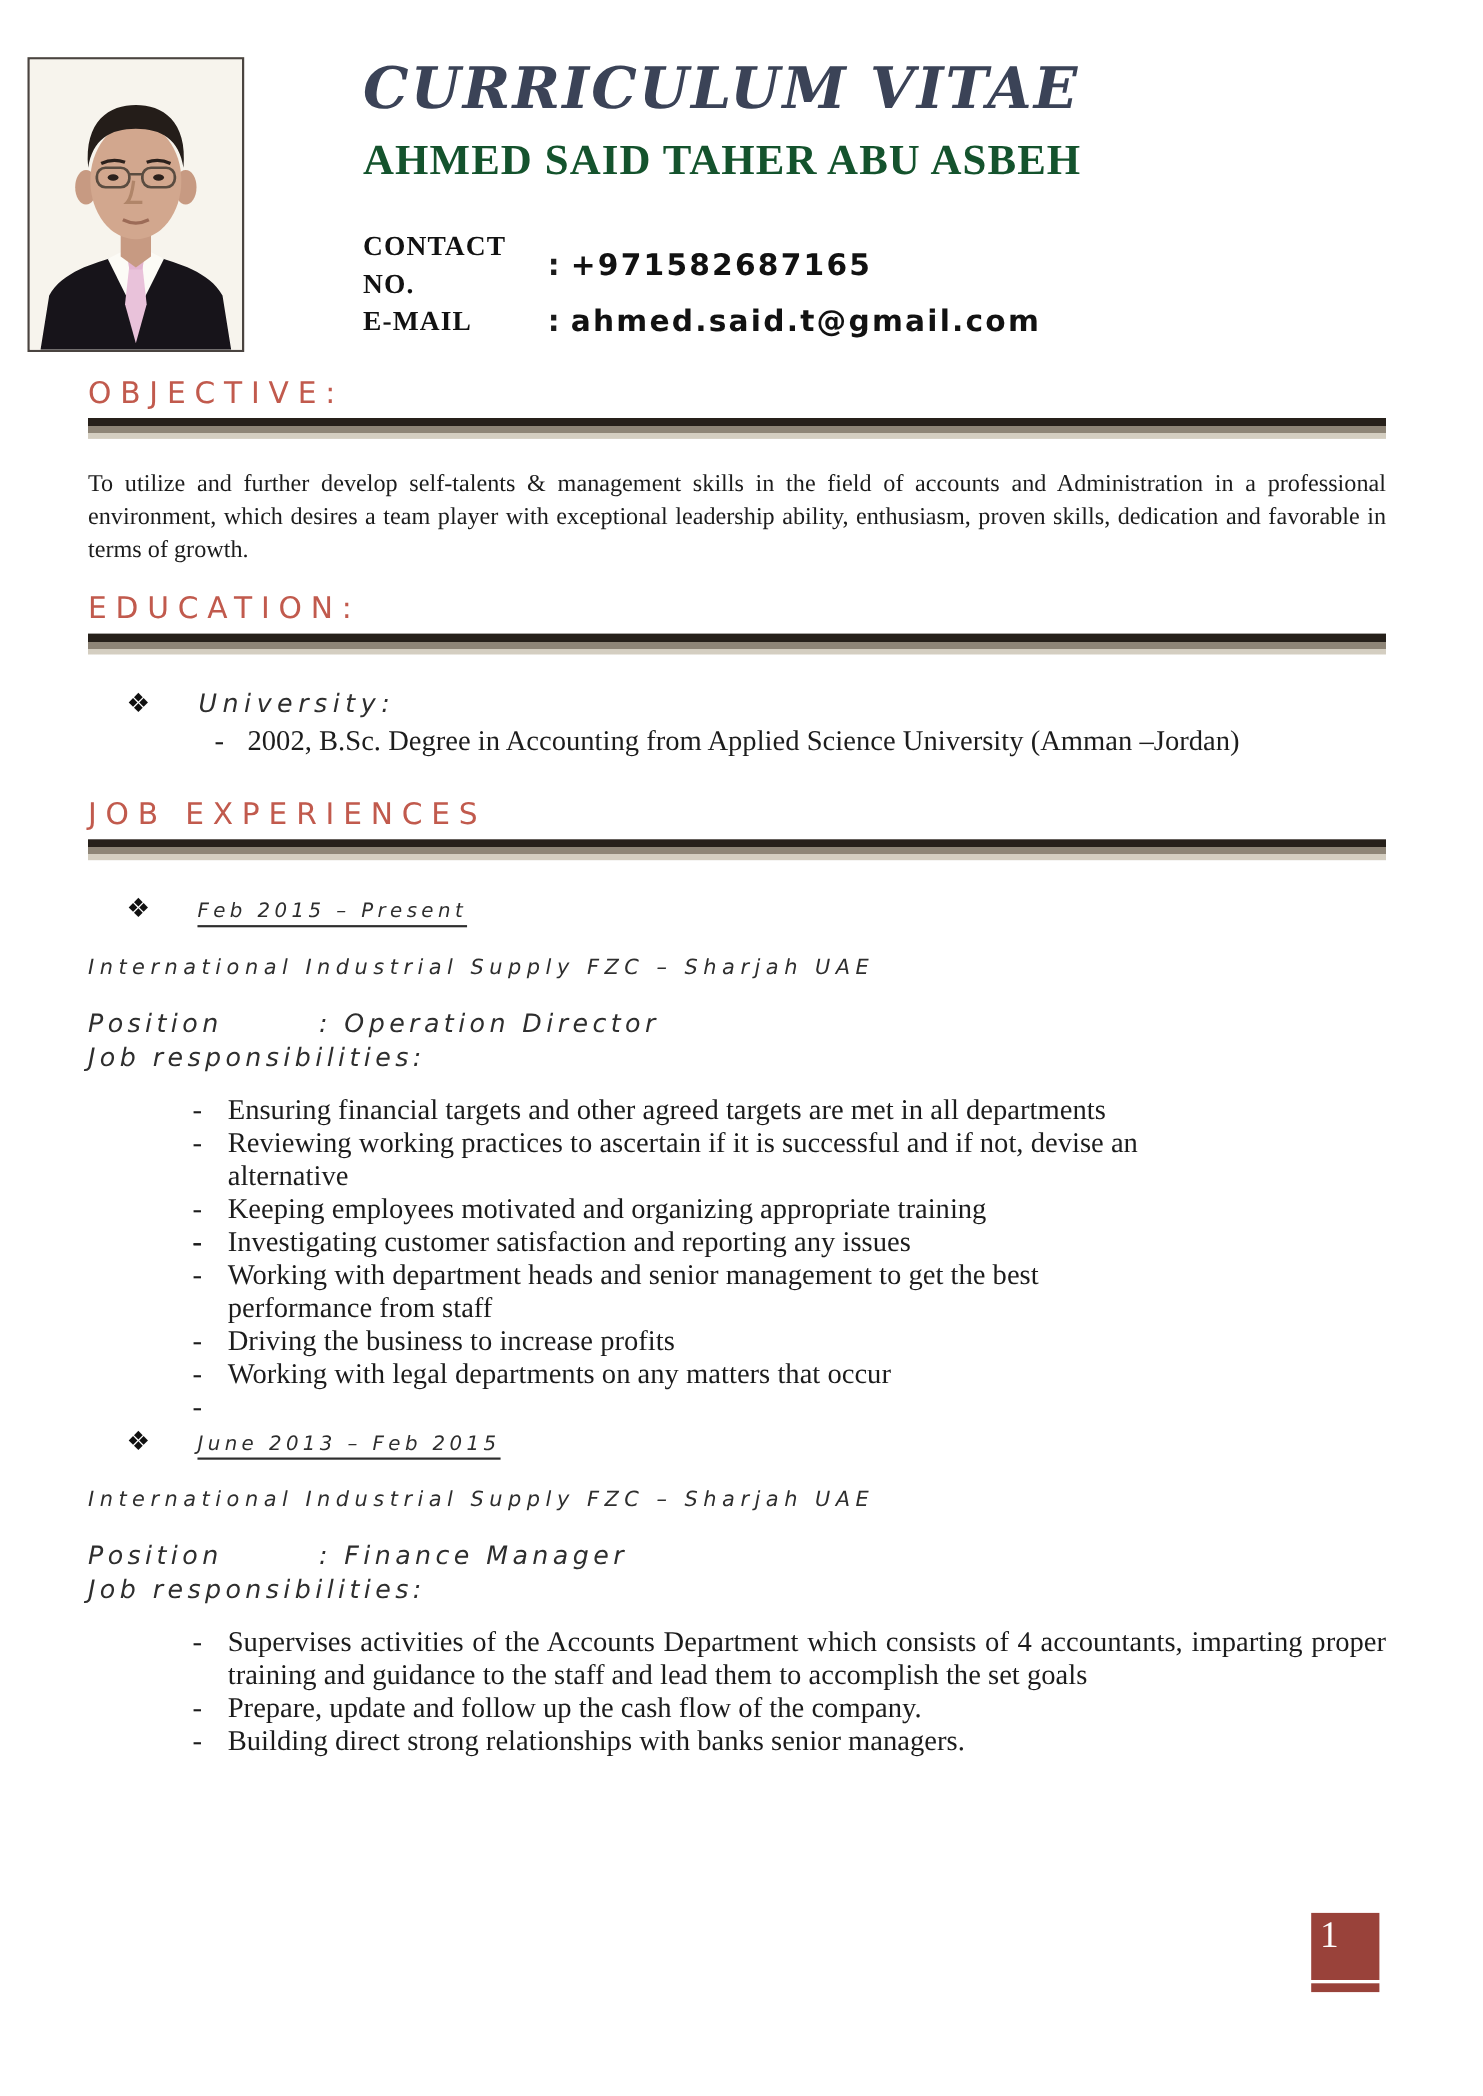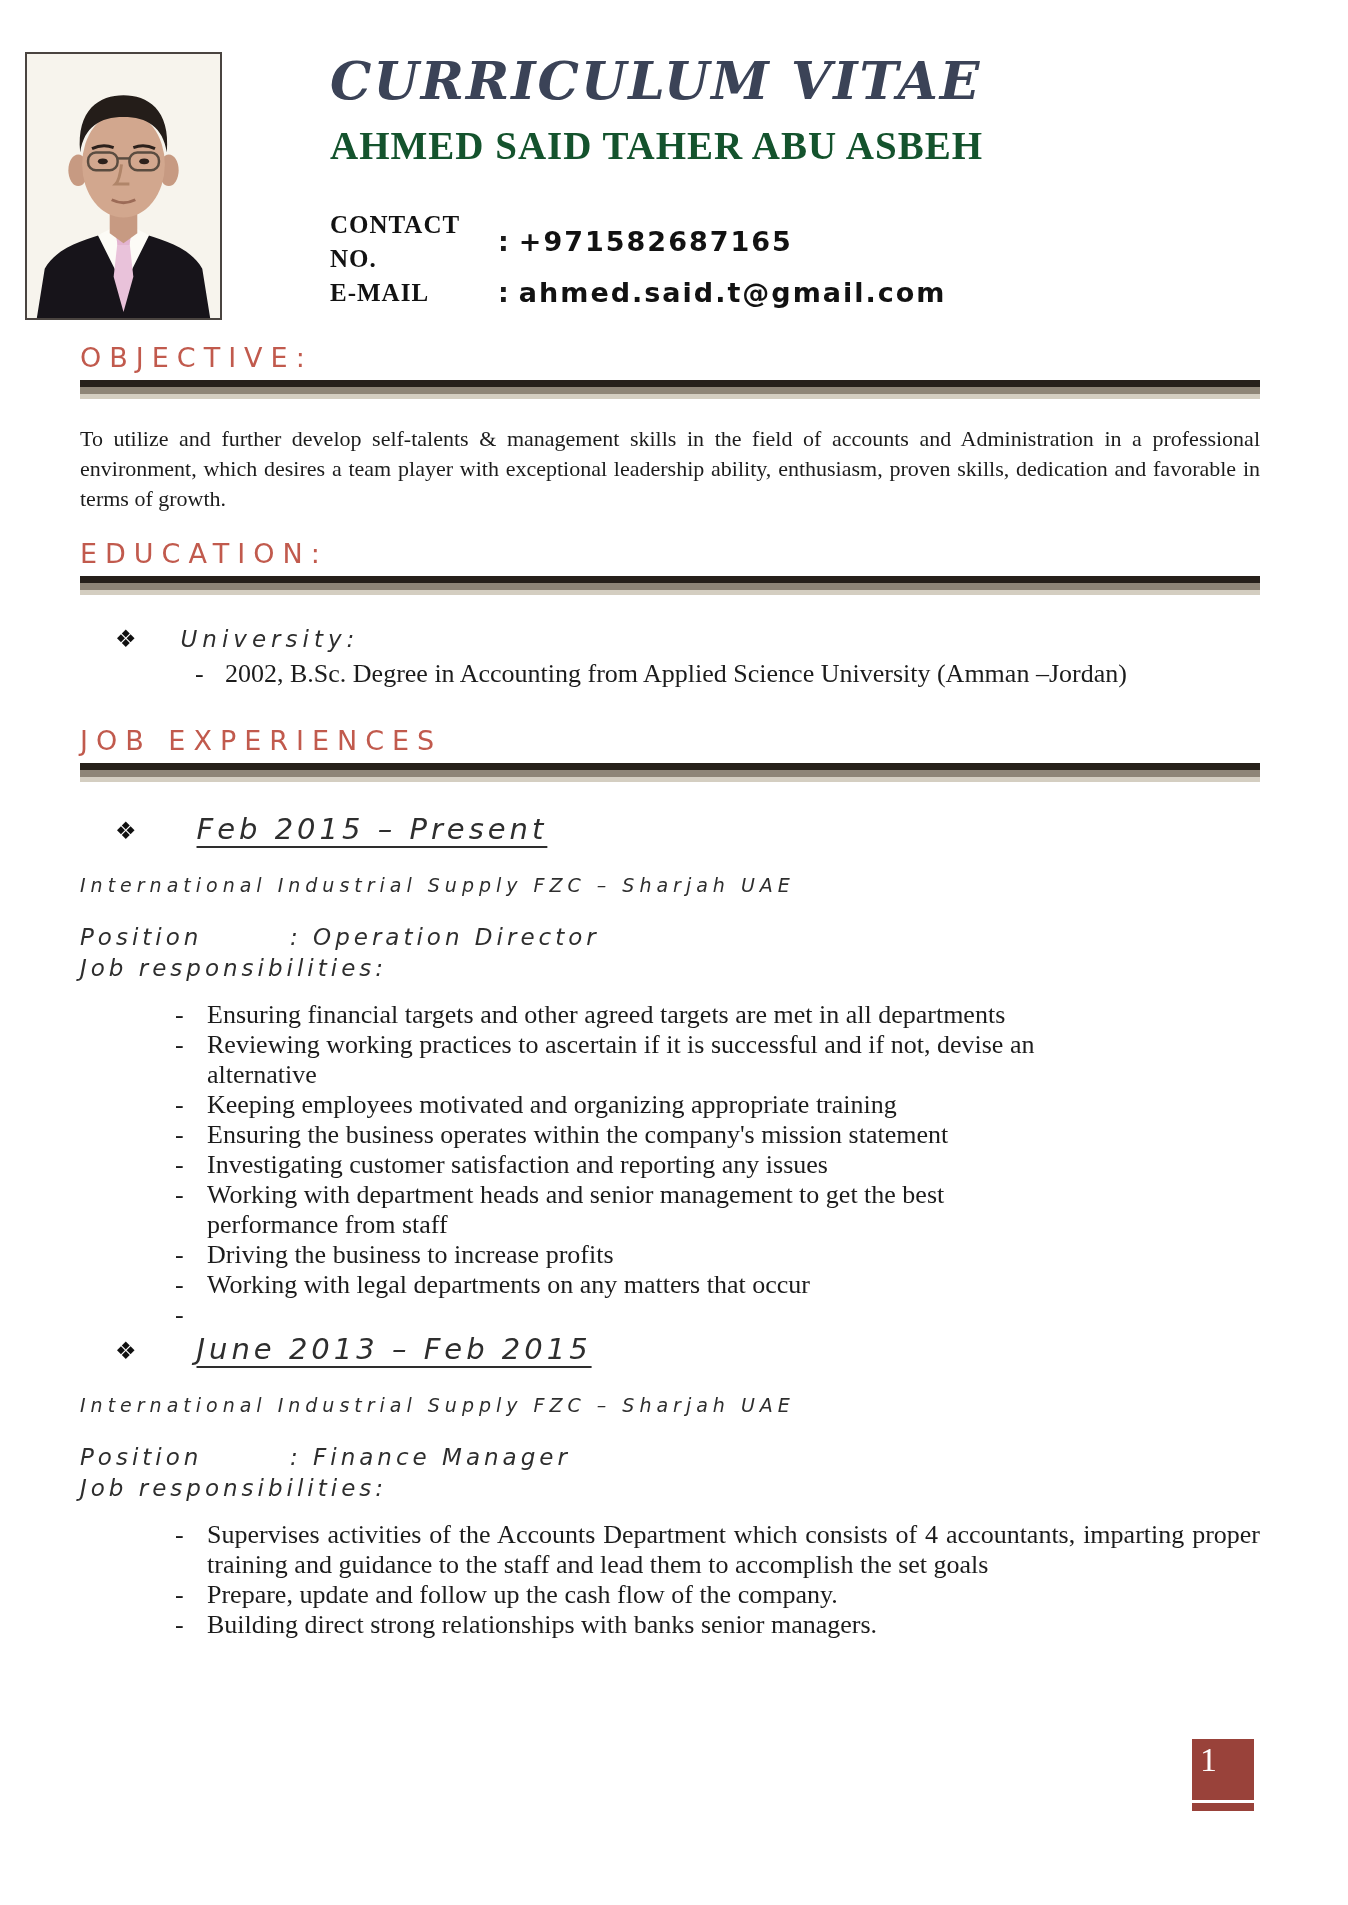--- a/index.html
+++ b/index.html
@@ -88,21 +88,21 @@
   .edu-item{margin-top:30px;}
   .edu-item .script{font-size:23px;margin-left:44px;}
   .edu-detail{
     margin-top:6px;position:relative;
     padding-left:145px;font-size:26px;line-height:30px;
   }
   .edu-detail .dash{position:absolute;left:115px;}
 
   .date-row{margin-top:30px;}
   .date-row .script{
-    font-size:29px;margin-left:60px;letter-spacing:4px;
+    font-size:18px;margin-left:43px;letter-spacing:4px;
     text-decoration:underline;text-decoration-thickness:2px;text-underline-offset:7px;
   }
   .company-line{margin-top:28px;font-size:19px;letter-spacing:5px;}
   .position-row{margin-top:28px;font-size:23px;letter-spacing:4px;}
   .position-row .pos-label{display:inline-block;width:210px;}
   .resp-line{margin-top:3px;font-size:23px;letter-spacing:4px;line-height:30px;}
 
   ul.resp-list{
     list-style:none;margin-top:17px;
     font-size:26px;line-height:30px;
@@ -207,21 +207,21 @@
       <div class="company-line script">International Industrial Supply FZC – Sharjah UAE</div>
       <div class="position-row script">
         <span class="pos-label">Position</span><span>:</span>
         <span>Operation Director</span>
       </div>
       <div class="resp-line script">Job responsibilities:</div>
       <ul class="resp-list narrow">
           <li><span class="dash">-</span><span>Ensuring financial targets and other agreed targets are met in all departments</span></li>
           <li><span class="dash">-</span><span>Reviewing working practices to ascertain if it is successful and if not, devise an alternative</span></li>
           <li><span class="dash">-</span><span>Keeping employees motivated and organizing appropriate training</span></li>
-          <li><span class="dash">-</span><span>Ensuring the business operates within the company's mission statement</span></li>
+          <li><span class="dash">-</span></li>
           <li><span class="dash">-</span><span>Investigating customer satisfaction and reporting any issues</span></li>
           <li><span class="dash">-</span><span>Working with department heads and senior management to get the best performance from staff</span></li>
           <li><span class="dash">-</span><span>Driving the business to increase profits</span></li>
           <li><span class="dash">-</span><span>Working with legal departments on any matters that occur</span></li>
           <li><span class="dash">-</span></li>
         </ul>
     </div>
 
     <div class="job2">
       <div class="diamond-row date-row">

